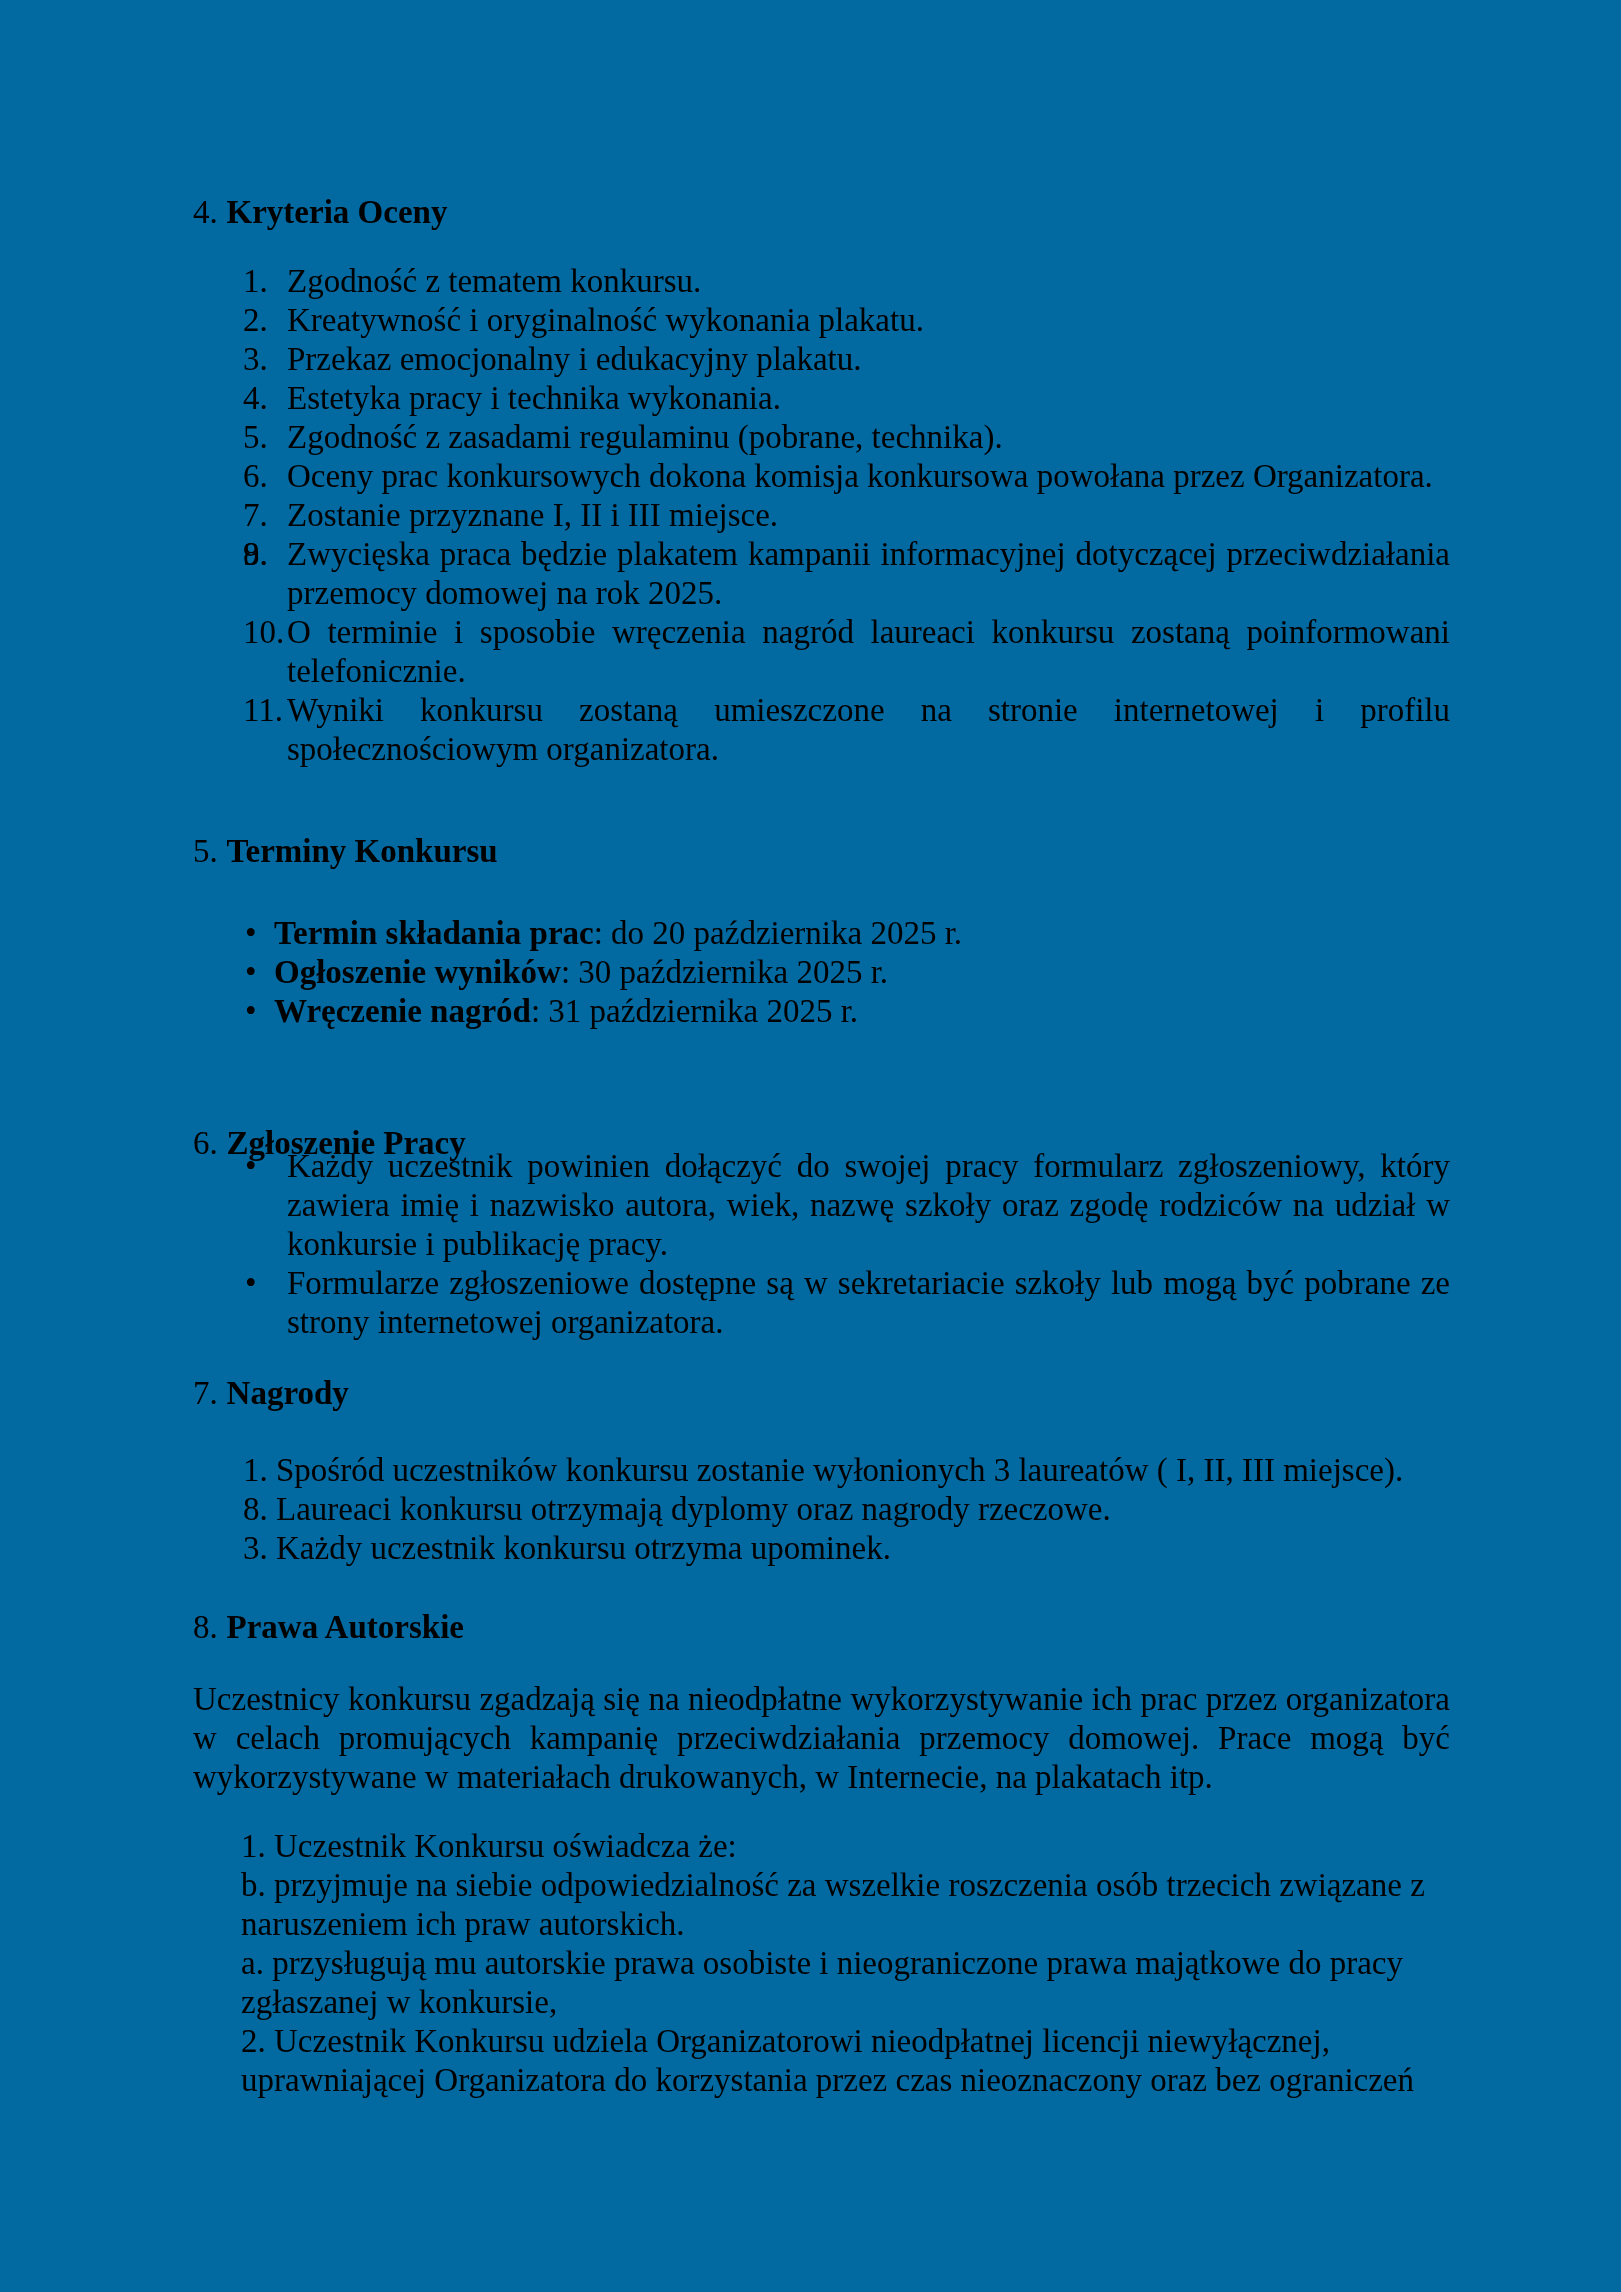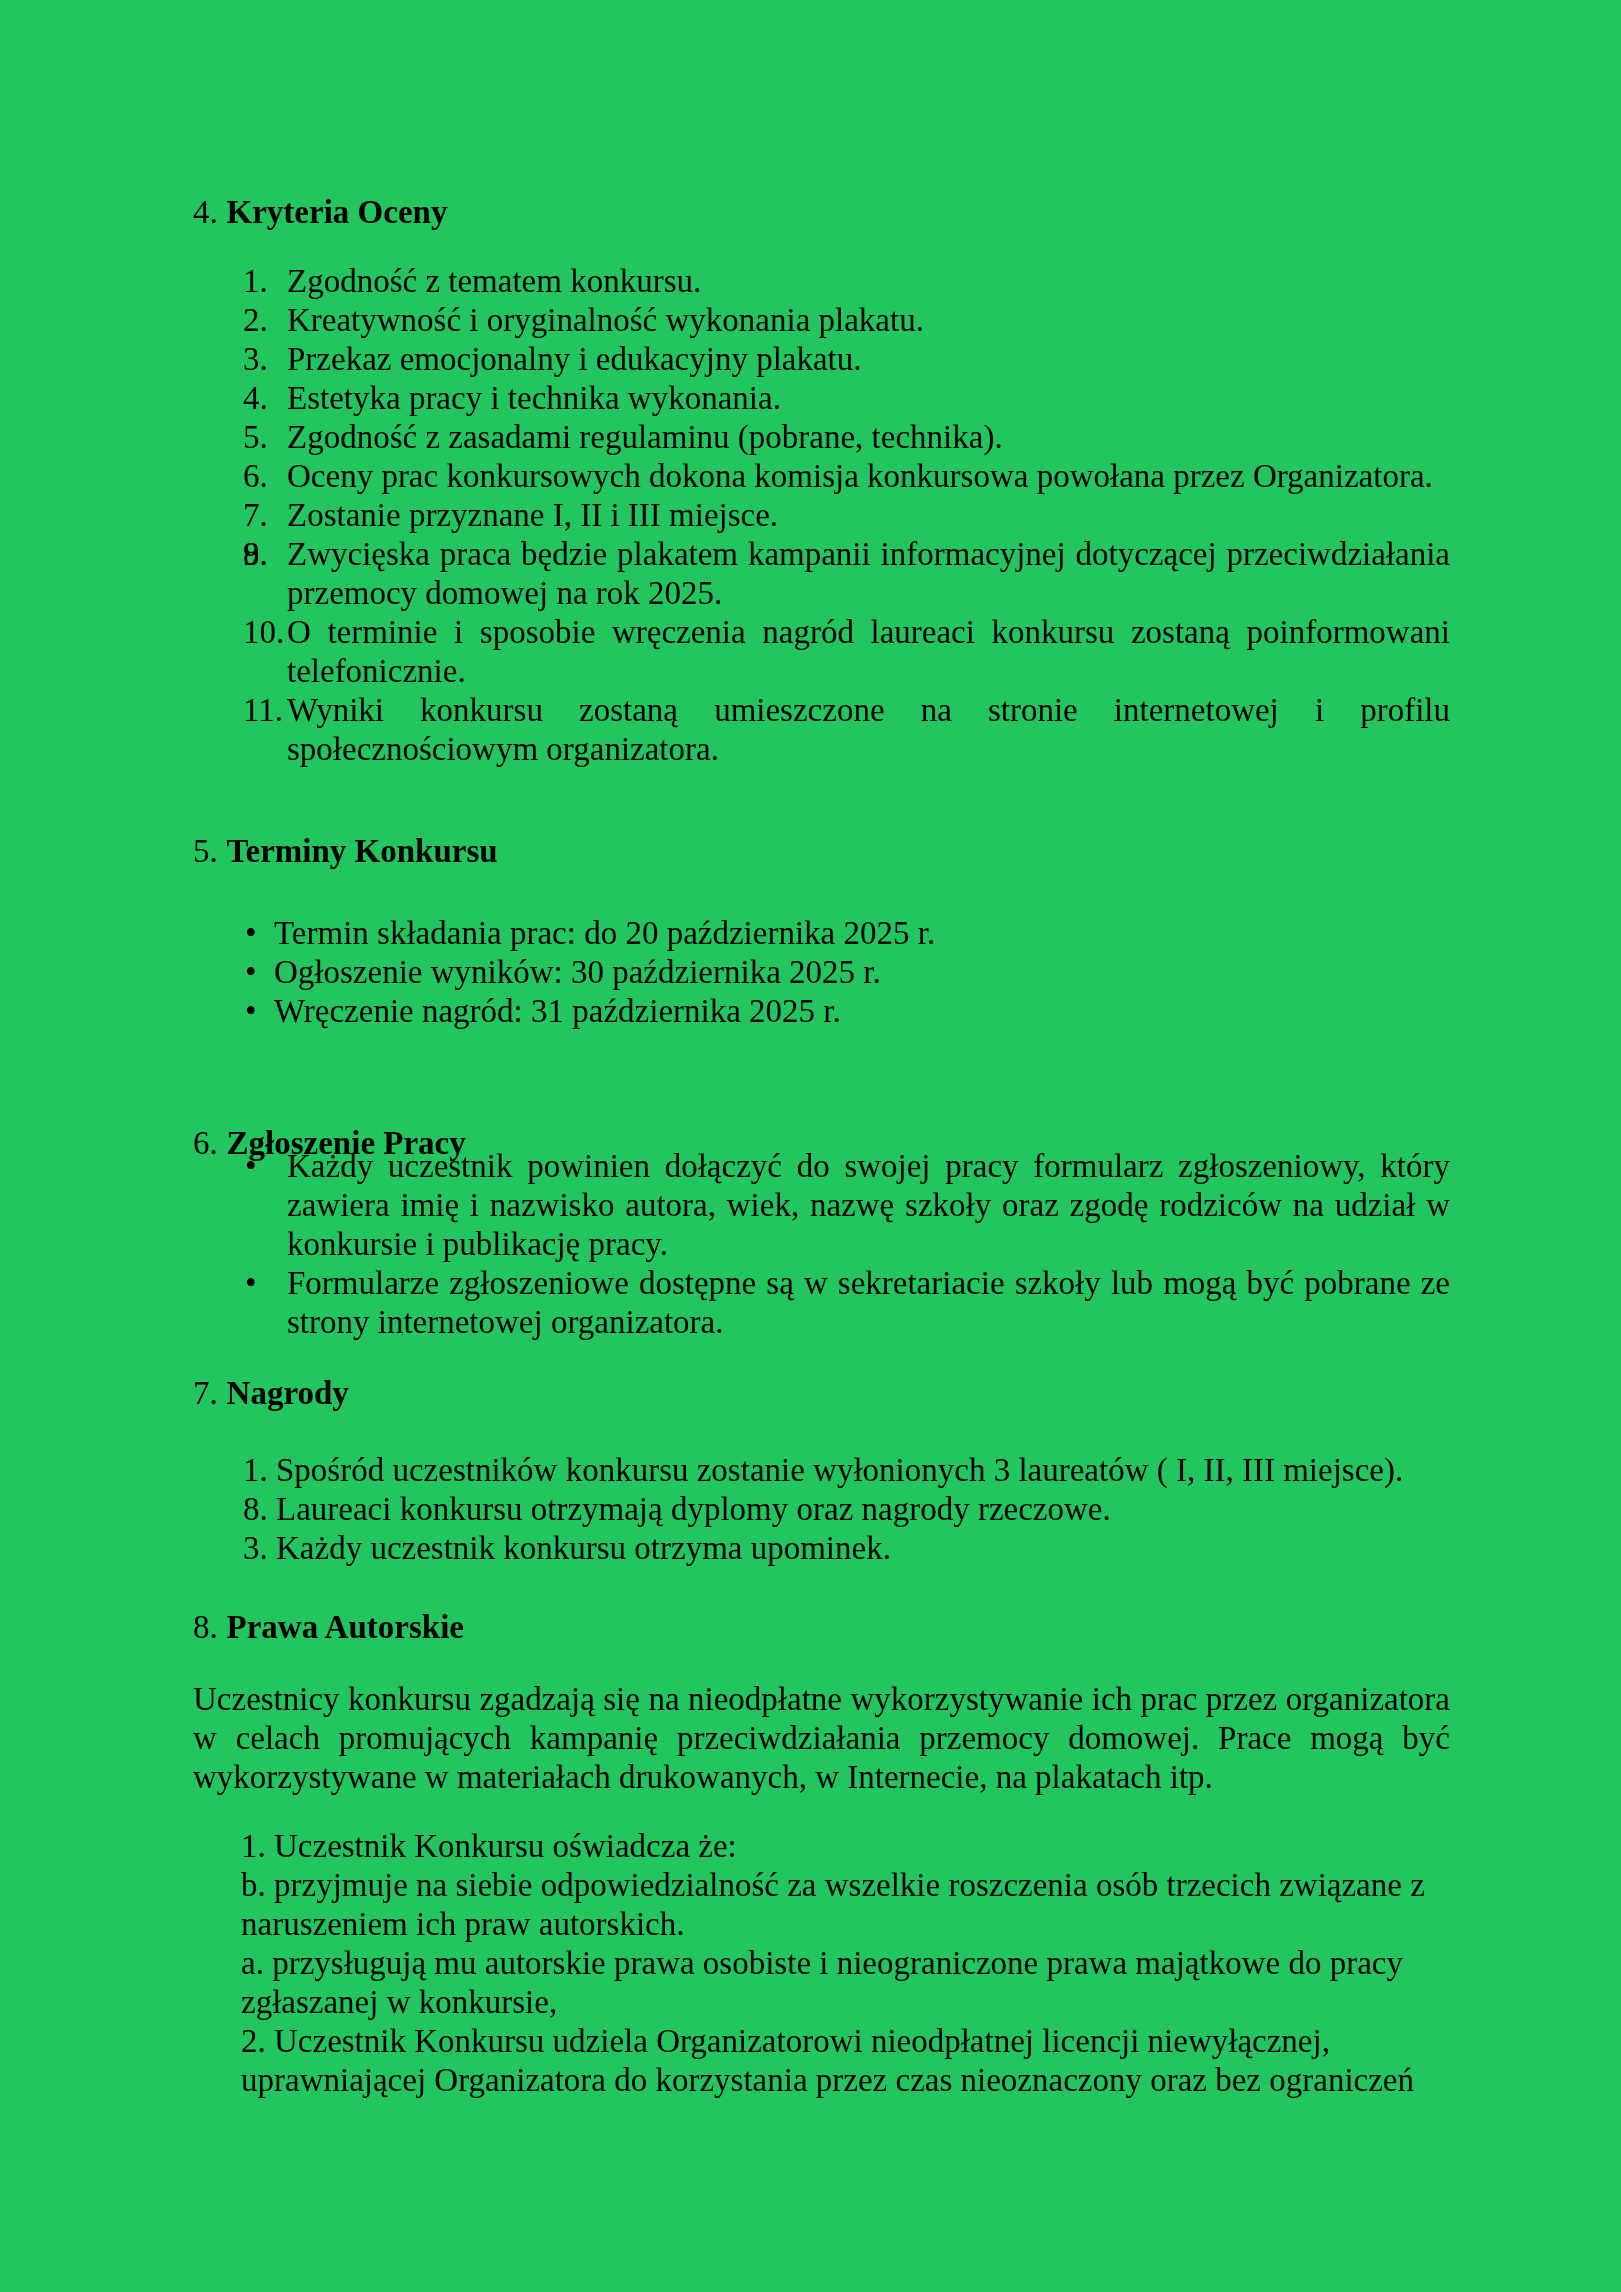--- a/index.html
+++ b/index.html
@@ -1,41 +1,41 @@
 <!DOCTYPE html>
 <html><head>
 <meta charset="utf-8">
 <style>
   html,body{margin:0;padding:0;background:#ffffff;}
   .page{
     position:relative;
     width:1621px;
     height:2293px;
-    background:#22c55e;
+    background:#0369a1;
     color:#000000;
     font-family:"Liberation Serif","DejaVu Serif",serif;
     font-size:33px;
     line-height:39px;
     overflow:hidden;
   }
   .abs{position:absolute;left:193px;width:1257px;}
   .h{margin:0;font-size:33px;line-height:39px;font-weight:400;}
   .hn{font-weight:400;margin-right:8.8px;}
   .ht{font-weight:700;}
   
   .li{position:relative;padding-left:94px;}
   .li .num{position:absolute;left:50px;top:0;}
   .wrapj{text-align:justify;}
   .single{white-space:nowrap;}
   
   .bli{position:relative;}
   .pad83{padding-left:81px;}
   .pad96{padding-left:94px;}
   .dot{position:absolute;left:52px;top:0;}
-  .bl-label{font-weight:400;}
+  .bl-label{font-weight:700;}
   
   .pline{padding-left:50px;}
   
   .clause{padding-left:48px;}
 </style>
 </head>
 <body>
 
 <div class="page">
 

